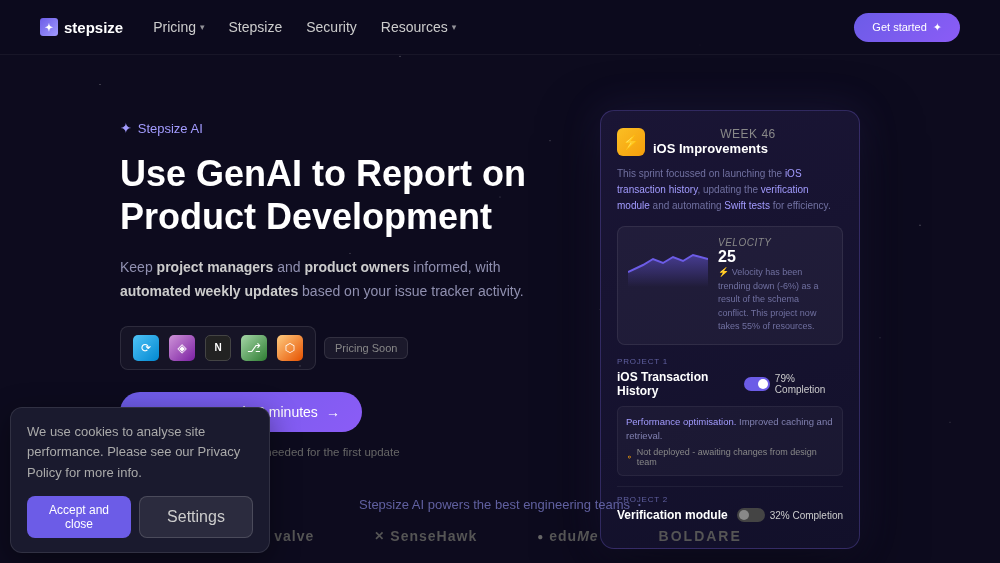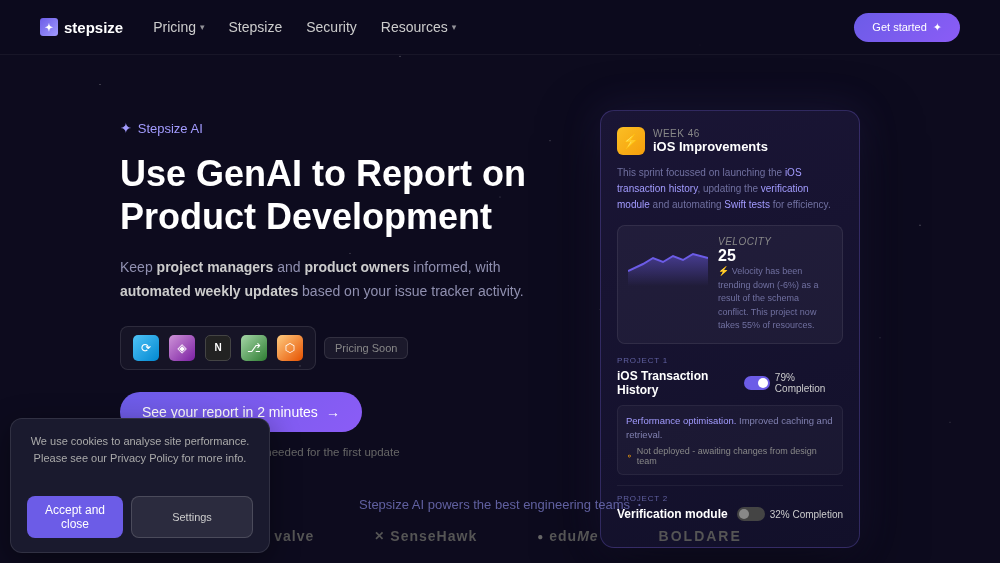--- a/index.html
+++ b/index.html
@@ -236,24 +236,25 @@
       height: 28px;
       background: linear-gradient(135deg, #fbbf24, #f59e0b);
       border-radius: 6px;
       display: flex;
       align-items: center;
       justify-content: center;
       font-size: 14px;
     }
     .sprint-meta { flex: 1; }
     .sprint-week {
-      font-size: 10px;
+      font-size: 12px;
       color: #888;
       text-transform: uppercase;
       letter-spacing: 0.5px;
+      text-align: center;
     }
     .sprint-title {
       font-size: 13px;
       font-weight: 700;
       color: #fff;
     }
     .sprint-desc {
       font-size: 10px;
       color: #7070a0;
       line-height: 1.6;
@@ -431,48 +432,47 @@
       left: 10px;
       width: 260px;
       background: #1a1a2e;
       border: 1px solid rgba(255,255,255,0.1);
       border-radius: 12px;
       padding: 14px 16px;
       z-index: 100;
       box-shadow: 0 8px 30px rgba(0,0,0,0.4);
     }
     .cookie-text {
-      font-size: 11px;
+      font-size: 13px;
       color: #aaa;
       line-height: 1.6;
-      margin-bottom: 28px;
-      text-align: center;
+      margin-bottom: 12px;
     }
     .cookie-buttons {
       display: flex;
       gap: 8px;
     }
     .cookie-accept {
       background: #6c5ce7;
       color: #fff;
       border: none;
       padding: 7px 14px;
       border-radius: 8px;
       font-size: 12px;
       font-weight: 500;
       cursor: pointer;
       flex: 1;
     }
     .cookie-settings {
       background: rgba(255,255,255,0.08);
       color: #ccc;
       border: 1px solid rgba(255,255,255,0.15);
-      padding: 7px 26px;
+      padding: 7px 18px;
       border-radius: 8px;
-      font-size: 11px;
+      font-size: 16px;
       cursor: pointer;
       flex: 1;
     }
   </style>
 </head>
 <body>
 
 <div class="starfield"></div>
 
 <nav class="navbar">

